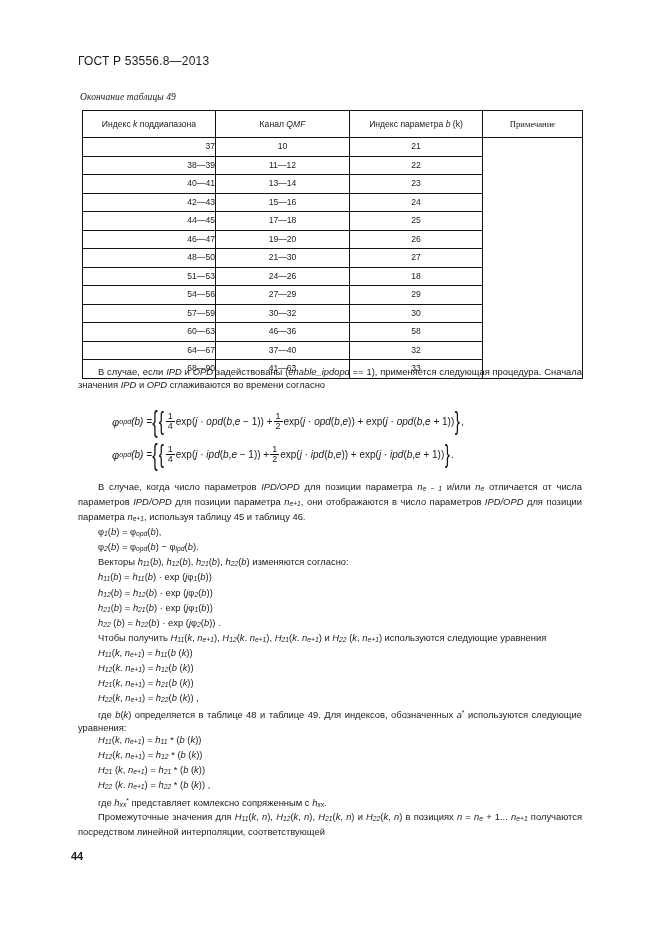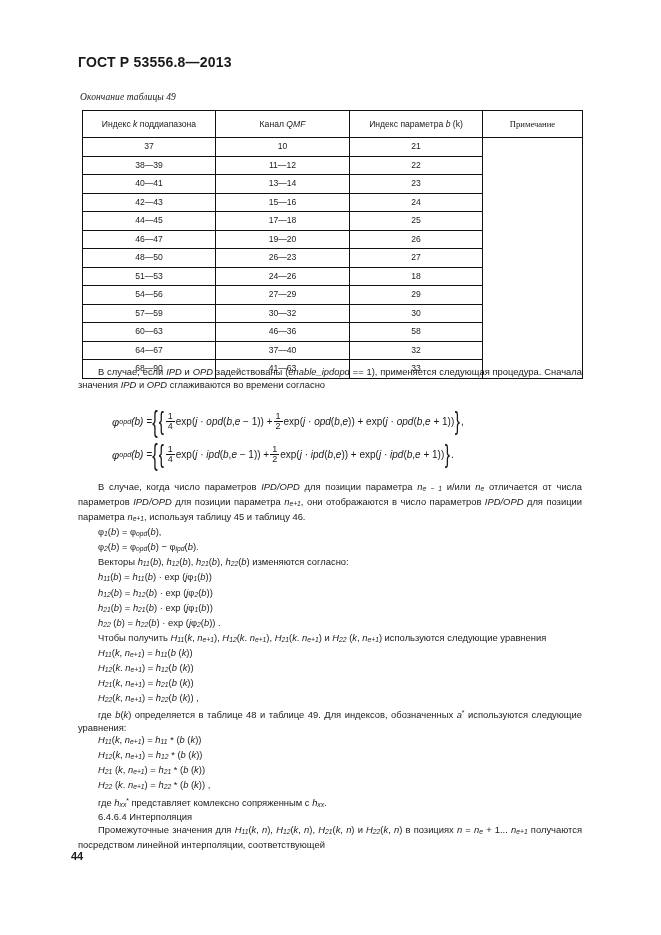--- a/index.html
+++ b/index.html
@@ -21,22 +21,22 @@
     height: 935px;
     box-sizing: border-box;
     padding: 0;
   }
 
   
   .doc-header {
     position: absolute;
     left: 78px;
     top: 54px;
-    font-size: 14px;
-    font-weight: bold;
+    font-size: 12px;
+    font-weight: normal;
     letter-spacing: 0.2px;
   }
 
   
   .table-caption {
     position: absolute;
     left: 80px;
     top: 92px;
     font-size: 9.5px;
     font-style: italic;
@@ -69,21 +69,21 @@
   }
   table.gost thead th {
     height: 26px;
     line-height: 26px;
     border-bottom-width: 1.6px;
     margin-top: 18px;
   }
   table.gost thead th:first-child { border-left-width: 1.4px; }
   table.gost thead th:last-child  { border-right-width: 1.4px; }
   table.gost tbody tr:last-child td { border-bottom-width: 1.4px; }
-  table.gost tbody td:first-child { border-left-width: 1.4px; }
+  table.gost tbody td:first-child { border-left-width: 1.4px; text-align: right; }
   table.gost tbody td.note-cell { border-right-width: 1.4px; }
   .col-a { width: 132px; }
   .col-b { width: 133px; }
   .col-c { width: 132px; }
   .col-d { width: 99px; font-family: Liberation Serif, serif; }
   .note-cell { vertical-align: top; }
 
   
   .body-block {
     position: absolute;
@@ -203,21 +203,21 @@
           <td>17—18</td>
           <td>25</td>
         </tr>
         <tr>
           <td>46—47</td>
           <td>19—20</td>
           <td>26</td>
         </tr>
         <tr>
           <td>48—50</td>
-          <td>26—23</td>
+          <td>21—30</td>
           <td>27</td>
         </tr>
         <tr>
           <td>51—53</td>
           <td>24—26</td>
           <td>18</td>
         </tr>
         <tr>
           <td>54—56</td>
           <td>27—29</td>
@@ -311,20 +311,19 @@
     <p class="eqline"><i>H</i><sub>22</sub>(<i>k</i>, <i>n</i><sub>e+1</sub>) = <i>h</i><sub>22</sub>(<i>b</i> (<i>k</i>)) ,</p>
 
     <p class="ind">где <i>b</i>(<i>k</i>) определяется в таблице 48 и таблице 49. Для индексов, обозначенных <i>a</i><sup>*</sup> используются следующие уравнения:</p>
 
     <p class="eqline"><i>H</i><sub>11</sub>(<i>k</i>, <i>n</i><sub>e+1</sub>) = <i>h</i><sub>11</sub> * (<i>b</i> (<i>k</i>))</p>
     <p class="eqline"><i>H</i><sub>12</sub>(<i>k</i>, <i>n</i><sub>e+1</sub>) = <i>h</i><sub>12</sub> * (<i>b</i> (<i>k</i>))</p>
     <p class="eqline"><i>H</i><sub>21</sub> (<i>k</i>, <i>n</i><sub>e+1</sub>) = <i>h</i><sub>21</sub> * (<i>b</i> (<i>k</i>))</p>
     <p class="eqline"><i>H</i><sub>22</sub> (<i>k</i>. <i>n</i><sub>e+1</sub>) = <i>h</i><sub>22</sub> * (<i>b</i> (<i>k</i>)) ,</p>
 
     <p class="eqline">где <i>h</i><sub>xx</sub><sup>*</sup> представляет комлексно сопряженным с <i>h</i><sub>xx</sub>.</p>
-    <p class="eqline">6.4.6.4 Интерполяция</p>
 
     <p class="ind">Промежуточные значения для <i>H</i><sub>11</sub>(<i>k</i>, <i>n</i>), <i>H</i><sub>12</sub>(<i>k</i>, <i>n</i>), <i>H</i><sub>21</sub>(<i>k</i>, <i>n</i>) и <i>H</i><sub>22</sub>(<i>k</i>, <i>n</i>) в позициях <i>n</i> = <i>n</i><sub>e</sub> + 1... <i>n</i><sub>e+1</sub> получаются посредством линейной интерполяции, соответствующей</p>
   </div>
 
   <div class="page-number">44</div>
 
 </div>
 
 </body></html>

